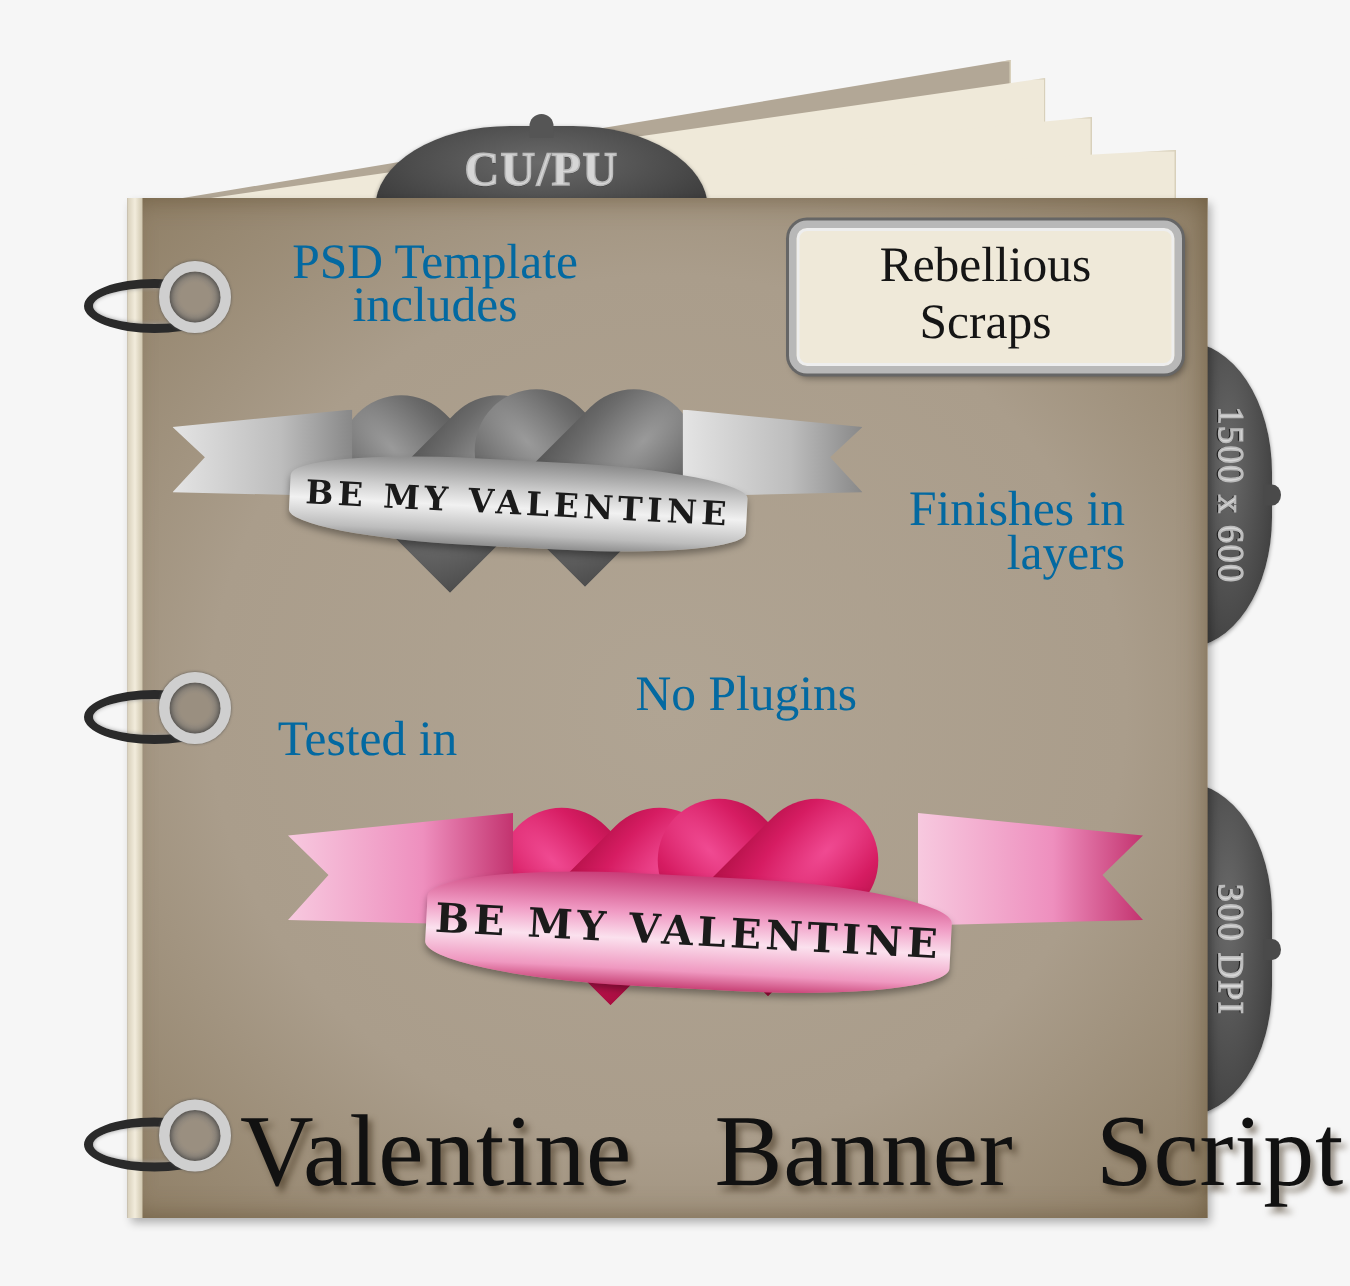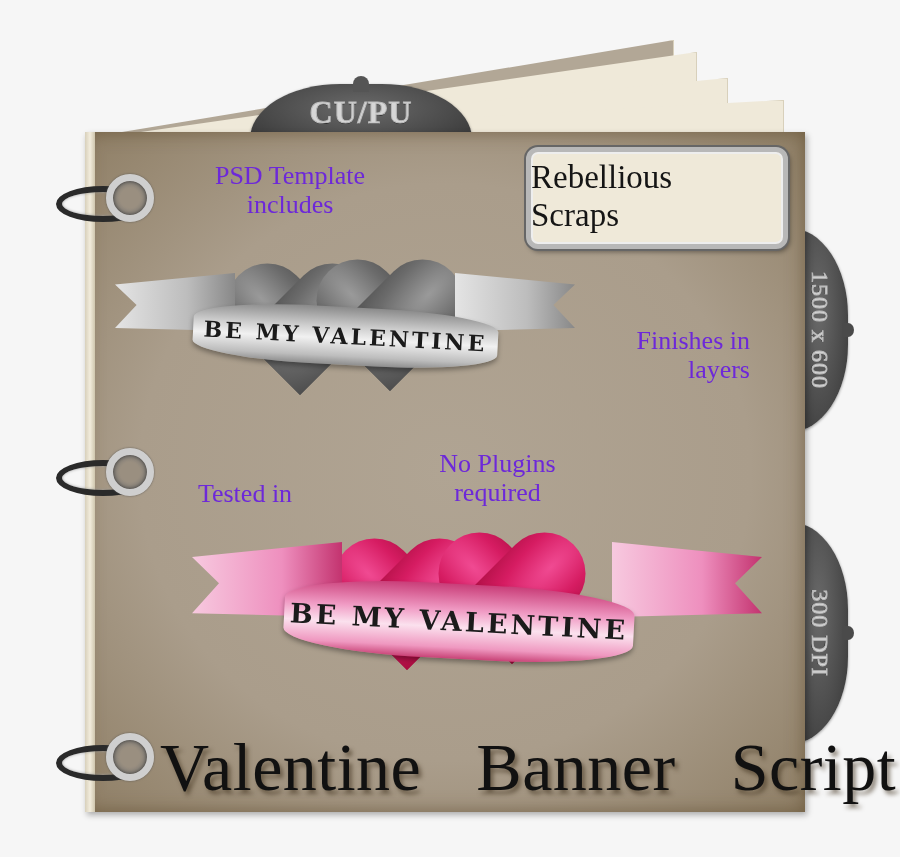--- a/index.html
+++ b/index.html
@@ -28,27 +28,27 @@
   .cover { position: absolute; left: 85px; top: 132px; width: 720px; height: 680px;
     background: radial-gradient(ellipse at 50% 50%, #b0a493 0%, #aa9d8b 60%, #8f7f66 100%);
     box-shadow: inset 0 0 18px rgba(90,70,40,.6), 2px 3px 6px rgba(0,0,0,.3); }
   .cover-spine { position: absolute; left: 85px; top: 132px; width: 10px; height: 680px; background: linear-gradient(to right, #d8d0bb, #f2ecdc, #cfc6ae); }
 
   
   .ring { position: absolute; width: 100px; height: 60px; }
   .ring .loop { position: absolute; left: 8px; top: 18px; width: 82px; height: 24px; border: 6px solid #2a2a2a; border-radius: 50%; box-shadow: inset 0 0 3px #999; }
   .ring .hole { position: absolute; left: 58px; top: 6px; width: 34px; height: 34px; border-radius: 50%; border: 7px solid #cfcfcf; background: radial-gradient(circle, #9a8f80 40%, #777 100%); box-shadow: inset 0 0 4px #333, 0 0 2px #555; }
 
-  .label { position: absolute; text-align: center; color: #6d28d9; font-size: 26px; line-height: 29px; }
+  .label { position: absolute; text-align: center; color: #0369a1; font-size: 33px; line-height: 29px; }
 
   
   .plaque { position: absolute; left: 526px; top: 147px; width: 252px; height: 92px;
     background: #efe9d9; border: 5px solid #b8b8b8; border-radius: 12px;
     box-shadow: 0 0 0 2px #666, inset 0 0 0 2px #eee, 2px 3px 5px rgba(0,0,0,.4); }
-  .plaque .plaque-line { display: block; text-align: left; font-size: 33px; line-height: 38px; color: #151515; }
+  .plaque .plaque-line { display: block; text-align: center; font-size: 33px; line-height: 38px; color: #151515; }
   .plaque .plaque-line:first-child { margin-top: 6px; }
 
   
   .banner { position: absolute; }
   .heart { position: absolute; width: 150px; height: 135px; }
   .heart::before, .heart::after { content: ""; position: absolute; top: 0; width: 82px; height: 128px; border-radius: 82px 82px 0 0; }
   .heart::before { left: 75px; transform: rotate(-45deg); transform-origin: 0 100%; }
   .heart::after { left: -7px; transform: rotate(45deg); transform-origin: 100% 100%; }
 
   .gray .heart::before, .gray .heart::after { background: radial-gradient(ellipse at 50% 25%, #9a9a9a 0%, #6b6b6b 55%, #4d4d4d 100%); }
@@ -117,21 +117,20 @@
   </div>
   <div class="label" style="left:590px; top:326px; width:160px;text-align:right;">
     <div>Finishes in</div>
     <div>layers</div>
   </div>
   <div class="label" style="left:165px; top:445px; width:160px;margin-top:34px;">
     <div>Tested in</div>
   </div>
   <div class="label" style="left:415px; top:449px; width:165px;">
     <div>No Plugins</div>
-    <div>required</div>
   </div>
 
   <div class="banner gray" style="left:115px; top:255px; width:460px; height:155px;">
     <div class="heart" style="left:110px; top:12px; width:130px;"></div>
     <div class="heart" style="left:200px; top:8px;"></div>
     <div class="ribbon-tail left" style="left:0; top:18px;"></div>
     <div class="ribbon-tail right" style="left:340px; top:18px;"></div>
     <div class="ribbon-band" style="left:78px; top:52px; width:305px; height:58px; font-size:22px; line-height:58px; transform: rotate(3deg);">
       <span>BE MY VALENTINE</span>
     </div>

